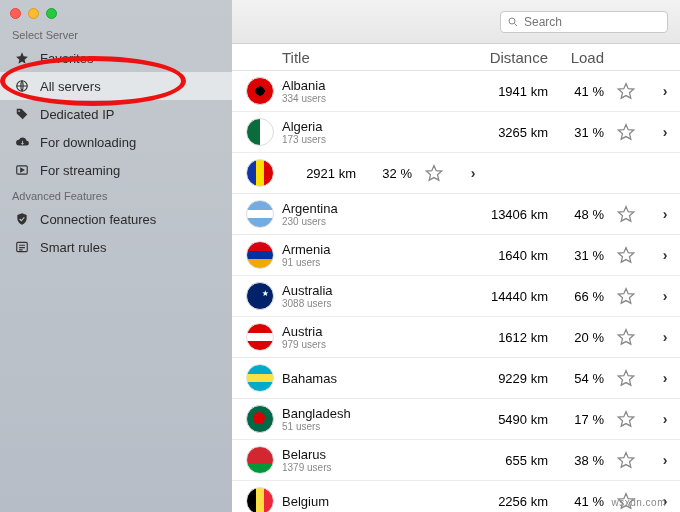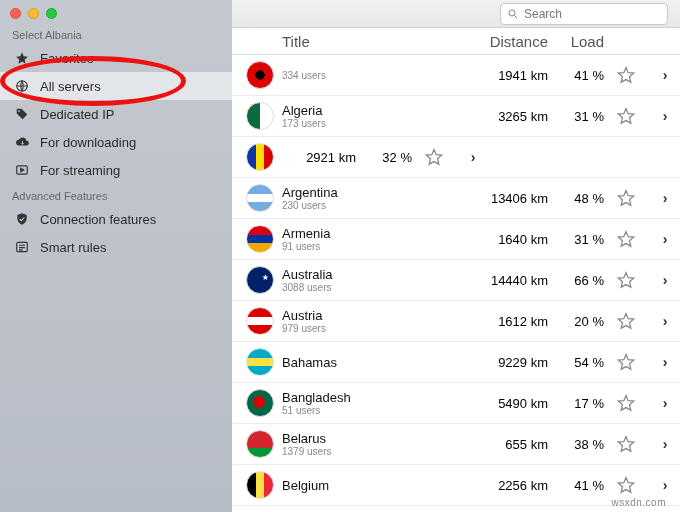--- a/index.html
+++ b/index.html
@@ -11,21 +11,21 @@
   .tl.red { background: #ff5f57; border: 1px solid #e1483f; }
   .tl.yel { background: #febc2e; border: 1px solid #d99d1b; }
   .tl.grn { background: #28c840; border: 1px solid #1ea332; }
   .sec-title { font-size: 11px; color: #666; padding: 6px 12px 3px 12px; }
   .side-item { display: flex; align-items: center; gap: 10px; padding: 6px 14px; cursor: pointer; }
   .side-item.selected { background: rgba(255,255,255,0.55); }
   .side-item .ico { width: 16px; height: 16px; display: inline-flex; align-items: center; justify-content: center; }
   .side-item .label { font-size: 13px; }
   .highlight-ring { position: absolute; left: 0px; top: 56px; width: 186px; height: 50px; border: 5px solid #e11; border-radius: 50%; pointer-events: none; }
   .main { flex: 1; display: flex; flex-direction: column; background: #fff; }
-  .toolbar { height: 28px; display: flex; align-items: center; justify-content: flex-end; padding: 0 12px; background: linear-gradient(#f2f2f2,#e7e7e7); border-bottom: 1px solid #d0d0d0; }
+  .toolbar { height: 44px; display: flex; align-items: center; justify-content: flex-end; padding: 0 12px; background: linear-gradient(#f2f2f2,#e7e7e7); border-bottom: 1px solid #d0d0d0; }
   .search { display: flex; align-items: center; gap: 5px; width: 168px; height: 22px; border: 1px solid #c9c9c9; border-radius: 4px; background: #fff; padding: 0 6px; }
   .search input { border: none; outline: none; font-size: 12px; flex: 1; background: transparent; }
   .thead { display: flex; align-items: center; height: 27px; border-bottom: 1px solid #e0e0e0; font-size: 15px; color: #555; }
   .thead .col { padding: 0 6px; }
   .col-flag { width: 44px; }
   .col-title { flex: 1; }
   .col-dist { width: 86px; text-align: right; }
   .col-load { width: 56px; text-align: right; }
   .col-fav { width: 40px; text-align: center; }
   .col-arr { width: 30px; text-align: center; }
@@ -61,21 +61,21 @@
 
 <div class="window">
 
   <div class="sidebar">
     <div class="traffic">
       <div class="tl red"></div>
       <div class="tl yel"></div>
       <div class="tl grn"></div>
     </div>
 
-    <div class="sec-title">Select Albania</div>
+    <div class="sec-title">Select Server</div>
 
     <div class="side-item">
       <span class="ico">
         <svg width="14" height="14" viewBox="0 0 24 24" fill="#333">
             <path d="M12 2l2.9 6.9L22 10l-5.5 5 1.6 7L12 18l-6.1 4 1.6-7L2 10l7.1-1.1z"></path>
           </svg>
       </span>
       <span class="label">Favorites</span>
     </div>
 
@@ -164,20 +164,21 @@
       <div class="col col-arr"></div>
     </div>
 
     <div class="tbody" id="tbody">
         <div class="row">
           <div class="col col-flag">
             <div class="flag-circ fl-al"></div>
           </div>
           <div class="col col-title">
             <div class="title-wrap">
+              <span class="name">Albania</span>
               <span class="users">334 users</span>
             </div>
           </div>
           <div class="col col-dist">1941 km</div>
           <div class="col col-load">41 %</div>
           <div class="col col-fav">
             <svg class="star" viewBox="0 0 24 24" fill="none" stroke="#888" stroke-width="1.5">
               <path d="M12 3l2.6 6.2 6.7.5-5.1 4.4 1.6 6.5L12 17.5 6.2 20.6l1.6-6.5L2.7 9.7l6.7-.5z"></path>
             </svg>
           </div>

